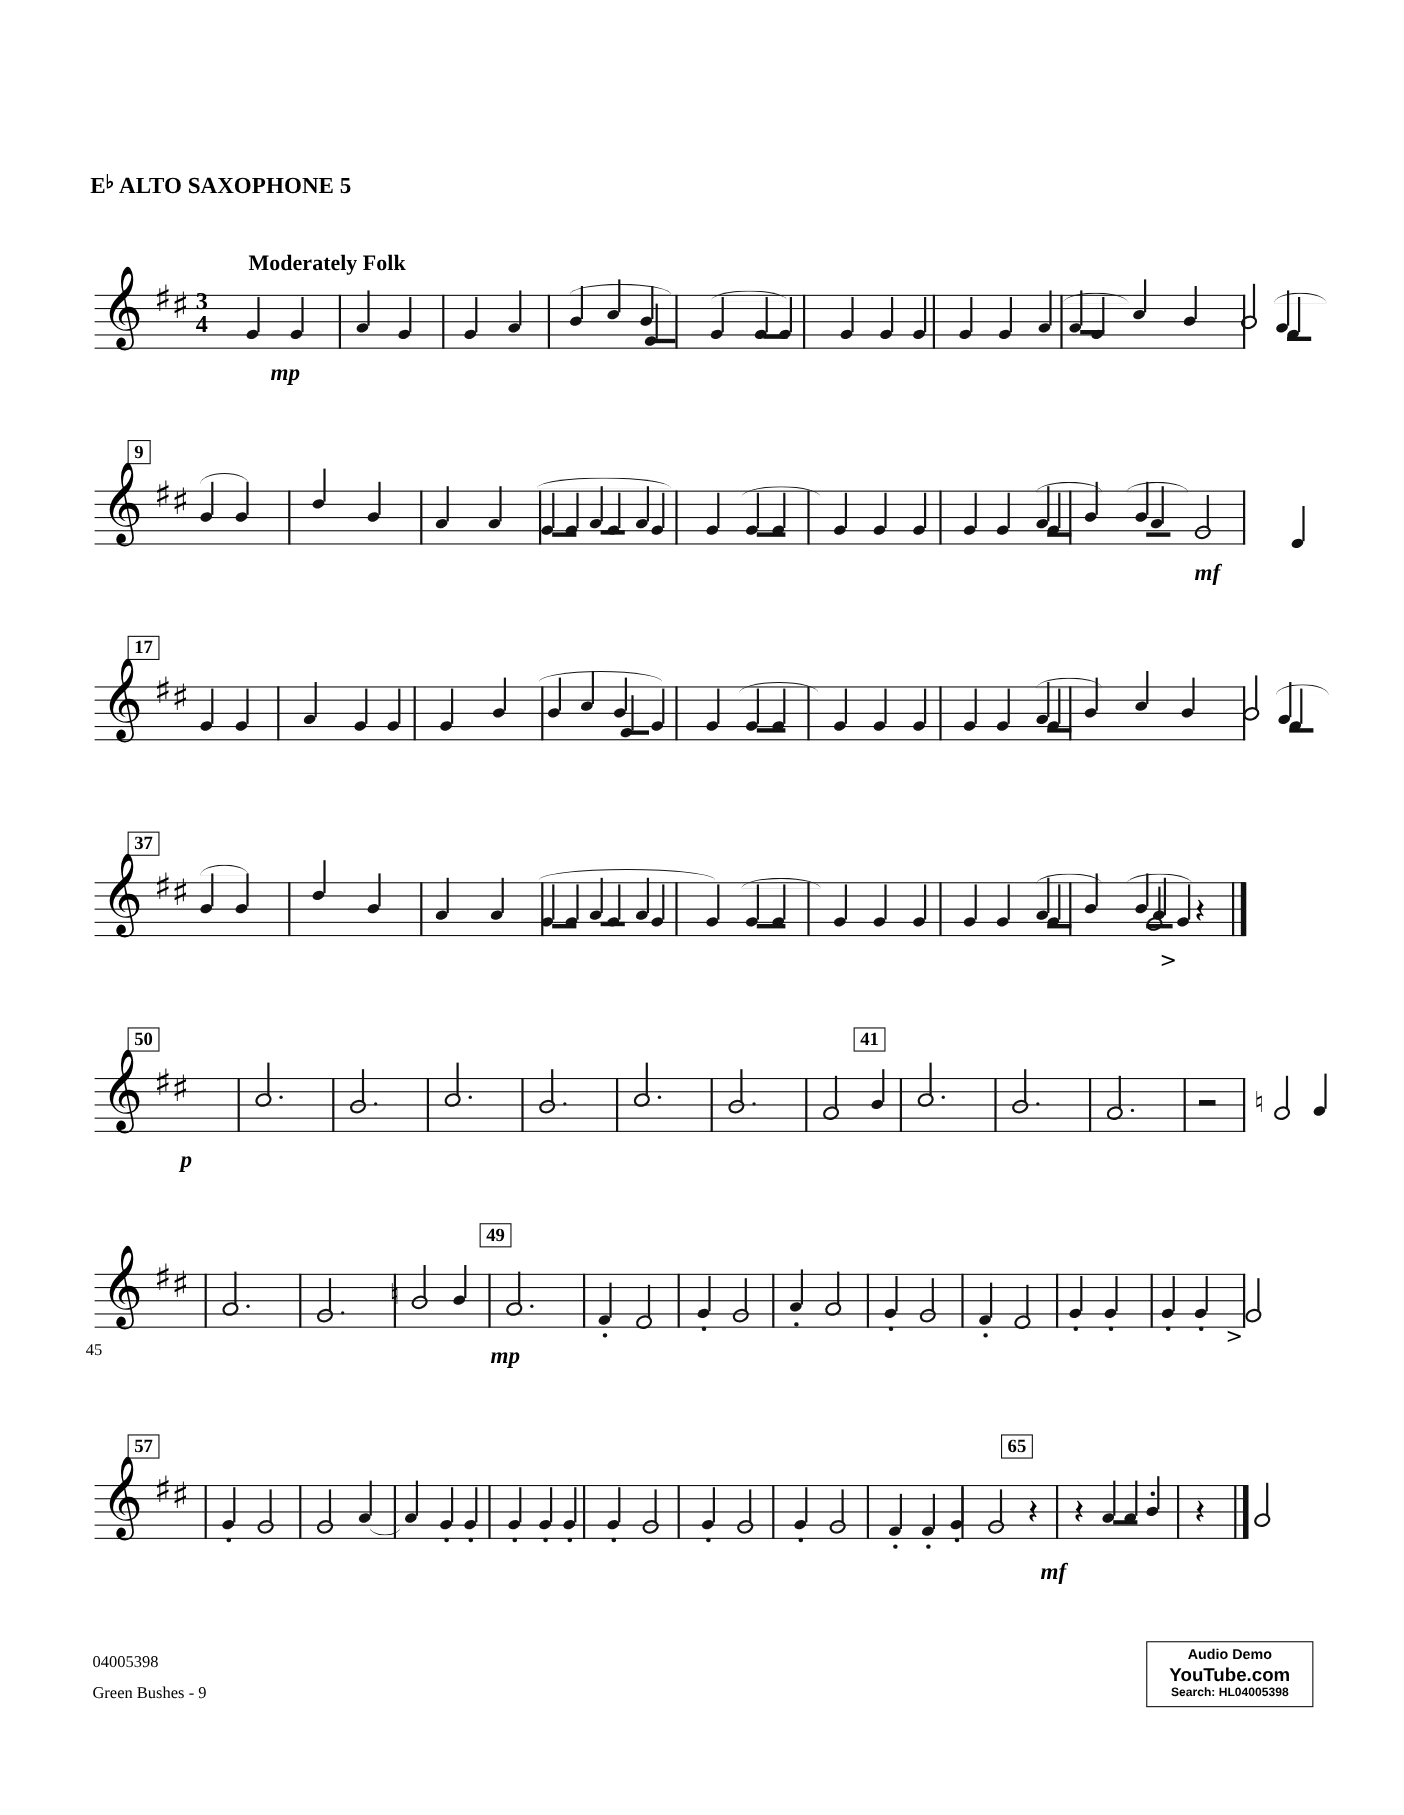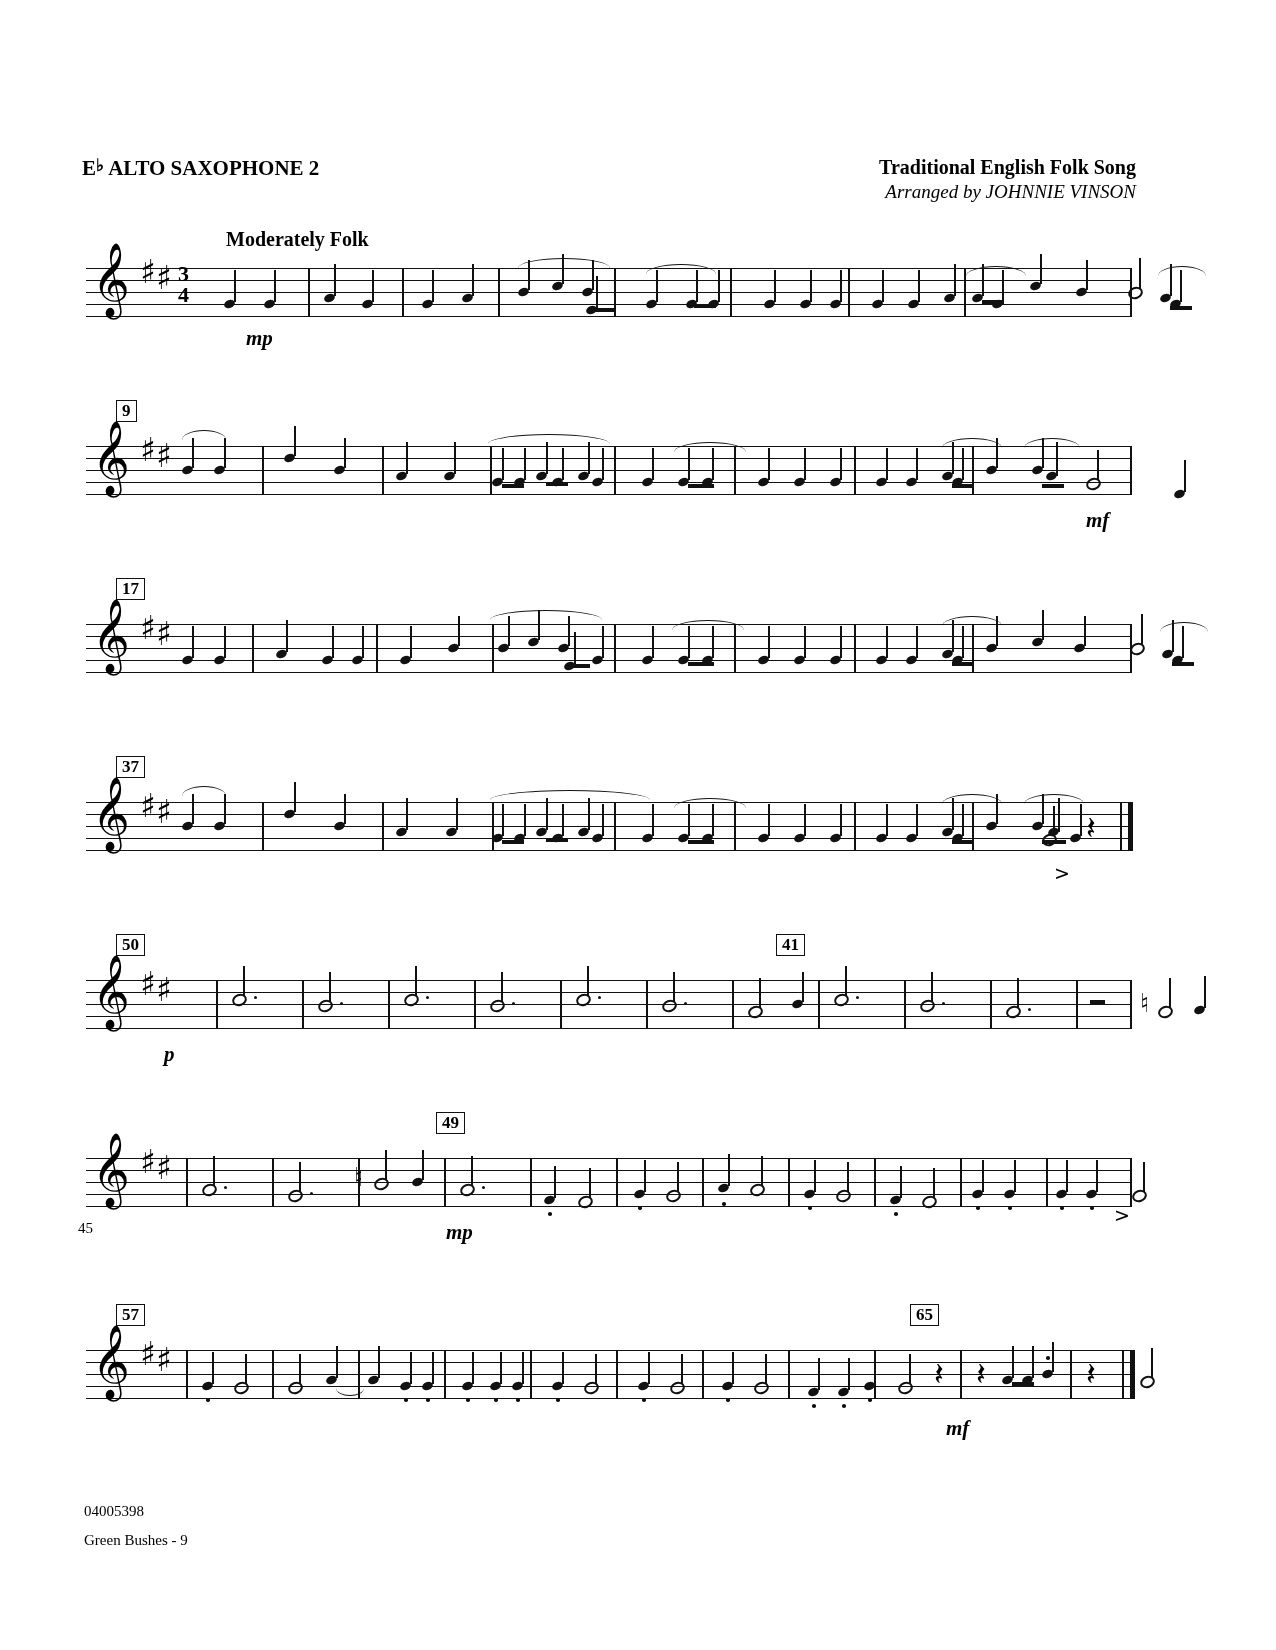--- a/index.html
+++ b/index.html
@@ -286,27 +286,23 @@
   .audio-box .l2 { font-size: 17px; font-weight: bold; }
   .audio-box .l3 { font-size: 11px; font-weight: bold; }
 </style>
 </head>
 <body>
 
 <div class="page">
 
 
   <div class="instrument">
-    <span>E</span><span class="flat">♭</span><span> ALTO SAXOPHONE 2</span>
-  </div>
-
-  <div class="credits">
-    <div class="composer">Traditional English Folk Song</div>
-    <div class="arranger">Arranged by JOHNNIE VINSON</div>
-  </div>
+    <span>E</span><span class="flat">♭</span><span> ALTO SAXOPHONE 5</span>
+  </div>
+
 
   <div class="tempo">Moderately Folk</div>
 
   <div class="system" style="top:268px;">
     <div class="staff">
       <div class="line l0"></div>
       <div class="line l1"></div>
       <div class="line l2"></div>
       <div class="line l3"></div>
       <div class="line l4"></div>
@@ -976,14 +972,19 @@
 
     <div class="dyn" style="left:860px; top:66px;">mf</div>
   </div>
 
   <div class="footer-left">
     <div>04005398</div>
     <div>Green Bushes - 9</div>
   </div>
 
 
+  <div class="audio-box">
+    <div class="l1">Audio Demo</div>
+    <div class="l2">YouTube.com</div>
+    <div class="l3">Search: HL04005398</div>
+  </div>
 
 </div>
 
 </body></html>

